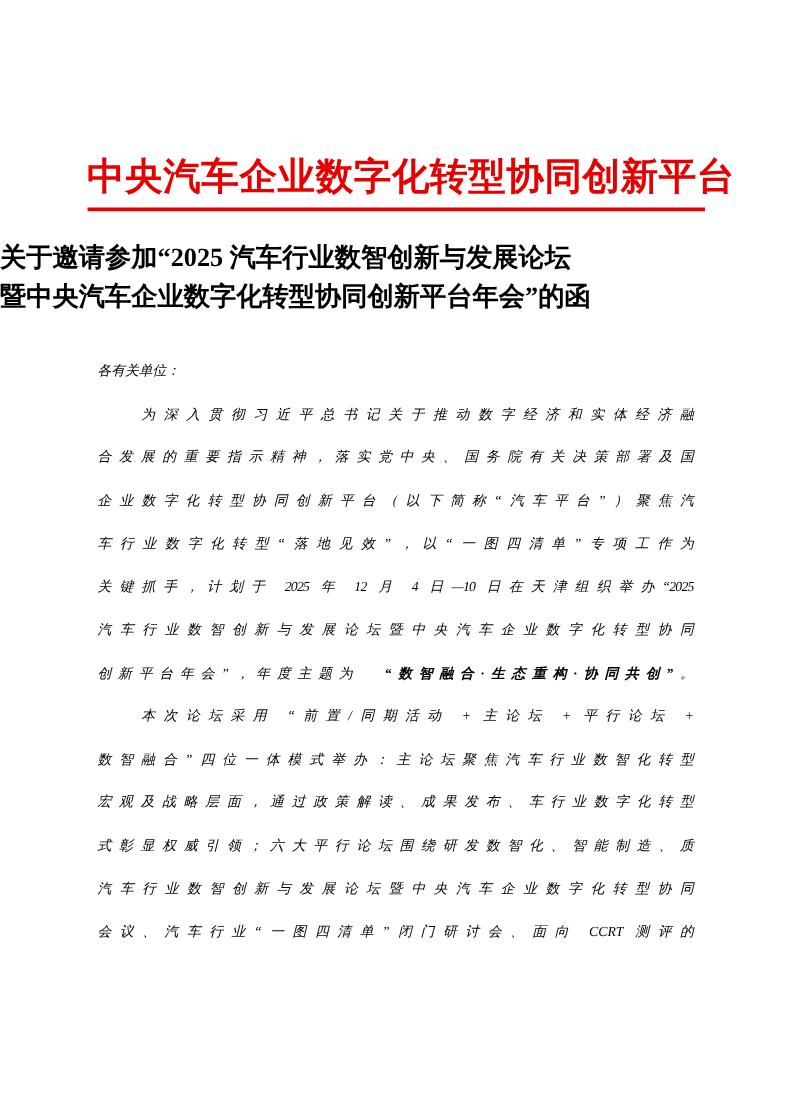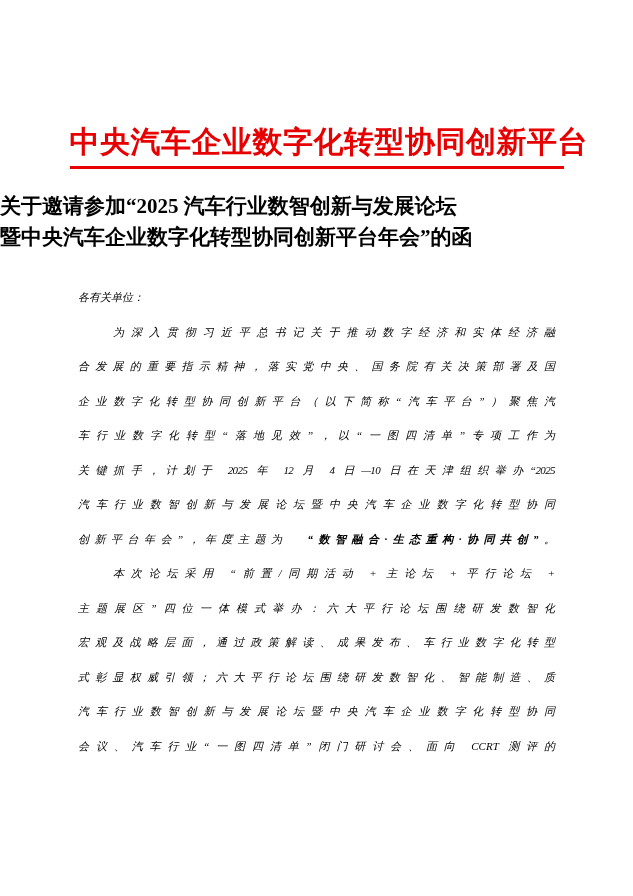--- a/index.html
+++ b/index.html
@@ -85,20 +85,20 @@
 
     <div class="ln indent">为深入贯彻习近平总书记关于推动数字经济和实体经济融</div>
     <div class="ln">合发展的重要指示精神，落实党中央、国务院有关决策部署及国</div>
     <div class="ln">企业数字化转型协同创新平台（以下简称“汽车平台”）聚焦汽</div>
     <div class="ln">车行业数字化转型“落地见效”，以“一图四清单”专项工作为</div>
     <div class="ln tight">关键抓手，计划于 2025 年 12 月 4 日—10 日在天津组织举办“2025</div>
     <div class="ln">汽车行业数智创新与发展论坛暨中央汽车企业数字化转型协同</div>
     <div class="ln"><span>创新平台年会”，年度主题为</span><span class="b">“数智融合·生态重构·协同共创”</span><span>。</span></div>
 
     <div class="ln indent">本次论坛采用 “前置/同期活动 + 主论坛 + 平行论坛 +</div>
-    <div class="ln">主题展区”四位一体模式举办：六大平行论坛围绕研发数智化</div>
+    <div class="ln">数智融合”四位一体模式举办：主论坛聚焦汽车行业数智化转型</div>
     <div class="ln">宏观及战略层面，通过政策解读、成果发布、车行业数字化转型</div>
     <div class="ln">式彰显权威引领；六大平行论坛围绕研发数智化、智能制造、质</div>
     <div class="ln">汽车行业数智创新与发展论坛暨中央汽车企业数字化转型协同</div>
     <div class="ln">会议、汽车行业“一图四清单”闭门研讨会、面向 CCRT 测评的</div>
   </div>
 
 </div>
 
 </body></html>

